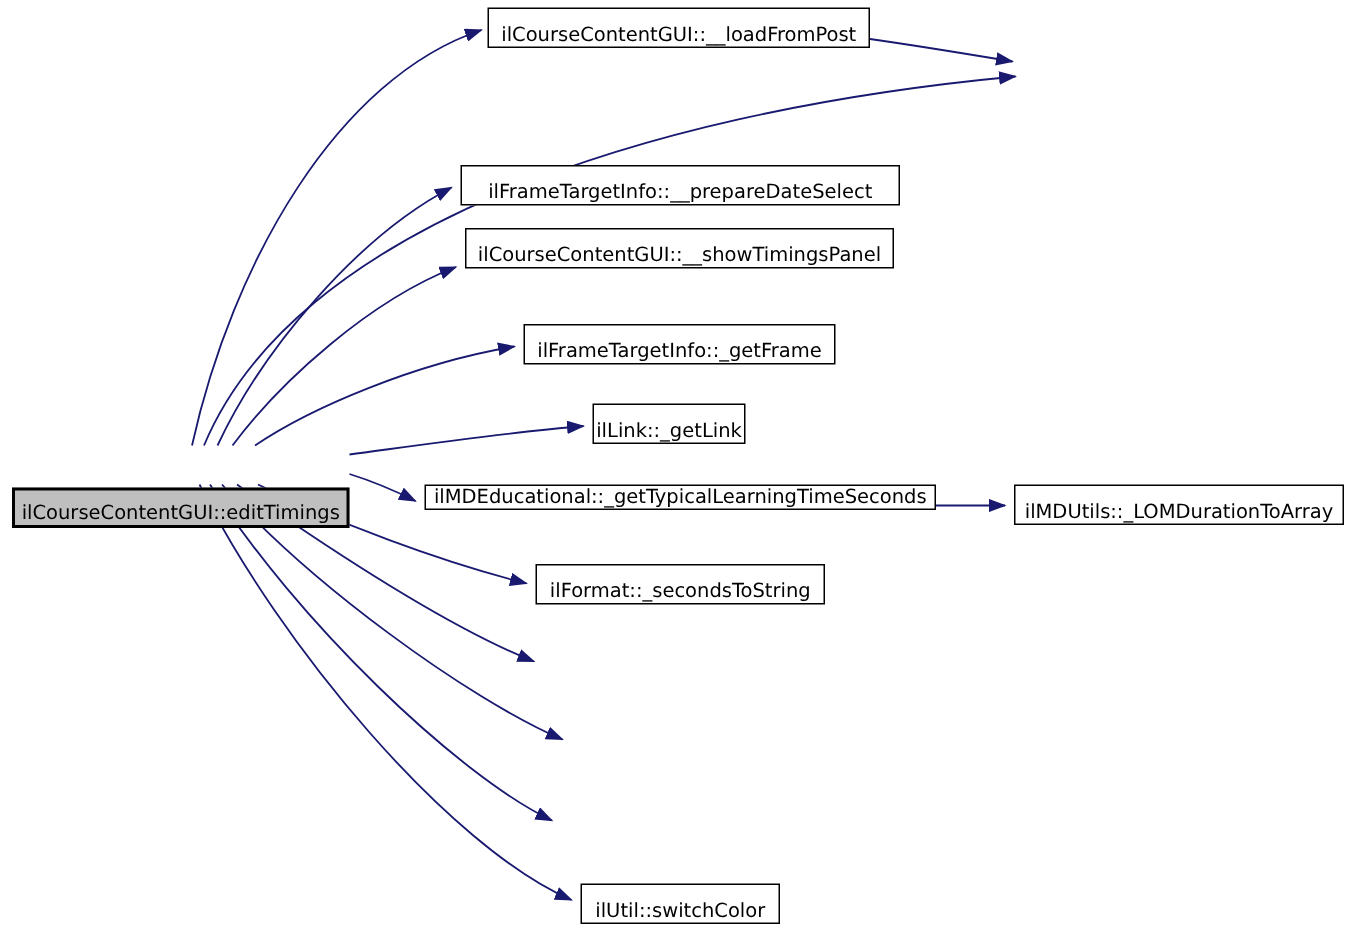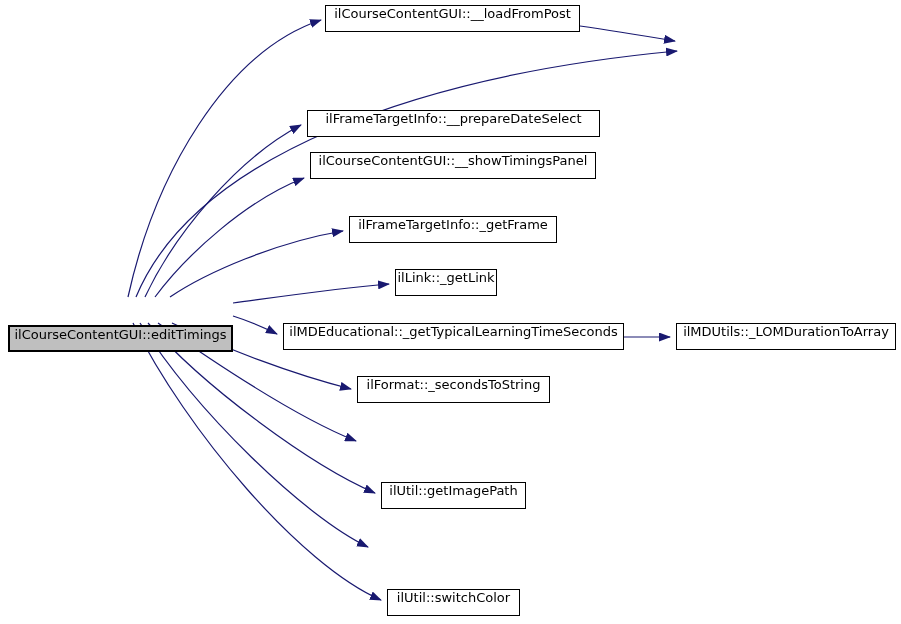--- a/index.html
+++ b/index.html
@@ -10,21 +10,21 @@
     font-family:"DejaVu Sans","Liberation Sans",sans-serif;
     overflow:hidden;
   }
   .edges{position:absolute;left:0;top:0;width:901px;height:624px;}
   .edge{fill:none;stroke:var(--edge-color,#191970);stroke-width:1.2px;}
   .node{
     position:absolute;
     box-sizing:border-box;
     background:var(--node-fill,#ffffff);
     border:1px solid var(--node-border,#000000);
-    display:flex;align-items:flex-start;justify-content:center;
+    display:flex;align-items:flex-end;justify-content:center;
     font-size:13px;color:#000000;
     white-space:nowrap;
     cursor:pointer;
   }
   .node.highlight{
     background:var(--highlight-fill,#bfbfbf);
     border-width:2px;
     cursor:default;
     margin-top:28px;
   }
@@ -75,35 +75,32 @@
   </div>
 
   <div class="node" style="left:349px;top:216px;width:208px;height:27px">
     <span>ilFrameTargetInfo::_getFrame</span>
   </div>
 
   <div class="node" style="left:395px;top:269px;width:102px;height:27px">
     <span>ilLink::_getLink</span>
   </div>
 
-  <div class="node" style="left:283px;top:323px;width:341px;height:27px">
+  <div class="node" style="left:283px;top:323px;width:341px;height:17px">
     <span>ilMDEducational::_getTypicalLearningTimeSeconds</span>
   </div>
 
   <div class="node" style="left:676px;top:323px;width:220px;height:27px">
     <span>ilMDUtils::_LOMDurationToArray</span>
   </div>
 
   <div class="node" style="left:357px;top:376px;width:193px;height:27px">
     <span>ilFormat::_secondsToString</span>
   </div>
 
 
-  <div class="node" style="left:381px;top:482px;width:145px;height:27px">
-    <span>ilUtil::getImagePath</span>
-  </div>
 
 
   <div class="node" style="left:387px;top:589px;width:133px;height:27px">
     <span>ilUtil::switchColor</span>
   </div>
 
 </div>
 
 </body></html>

